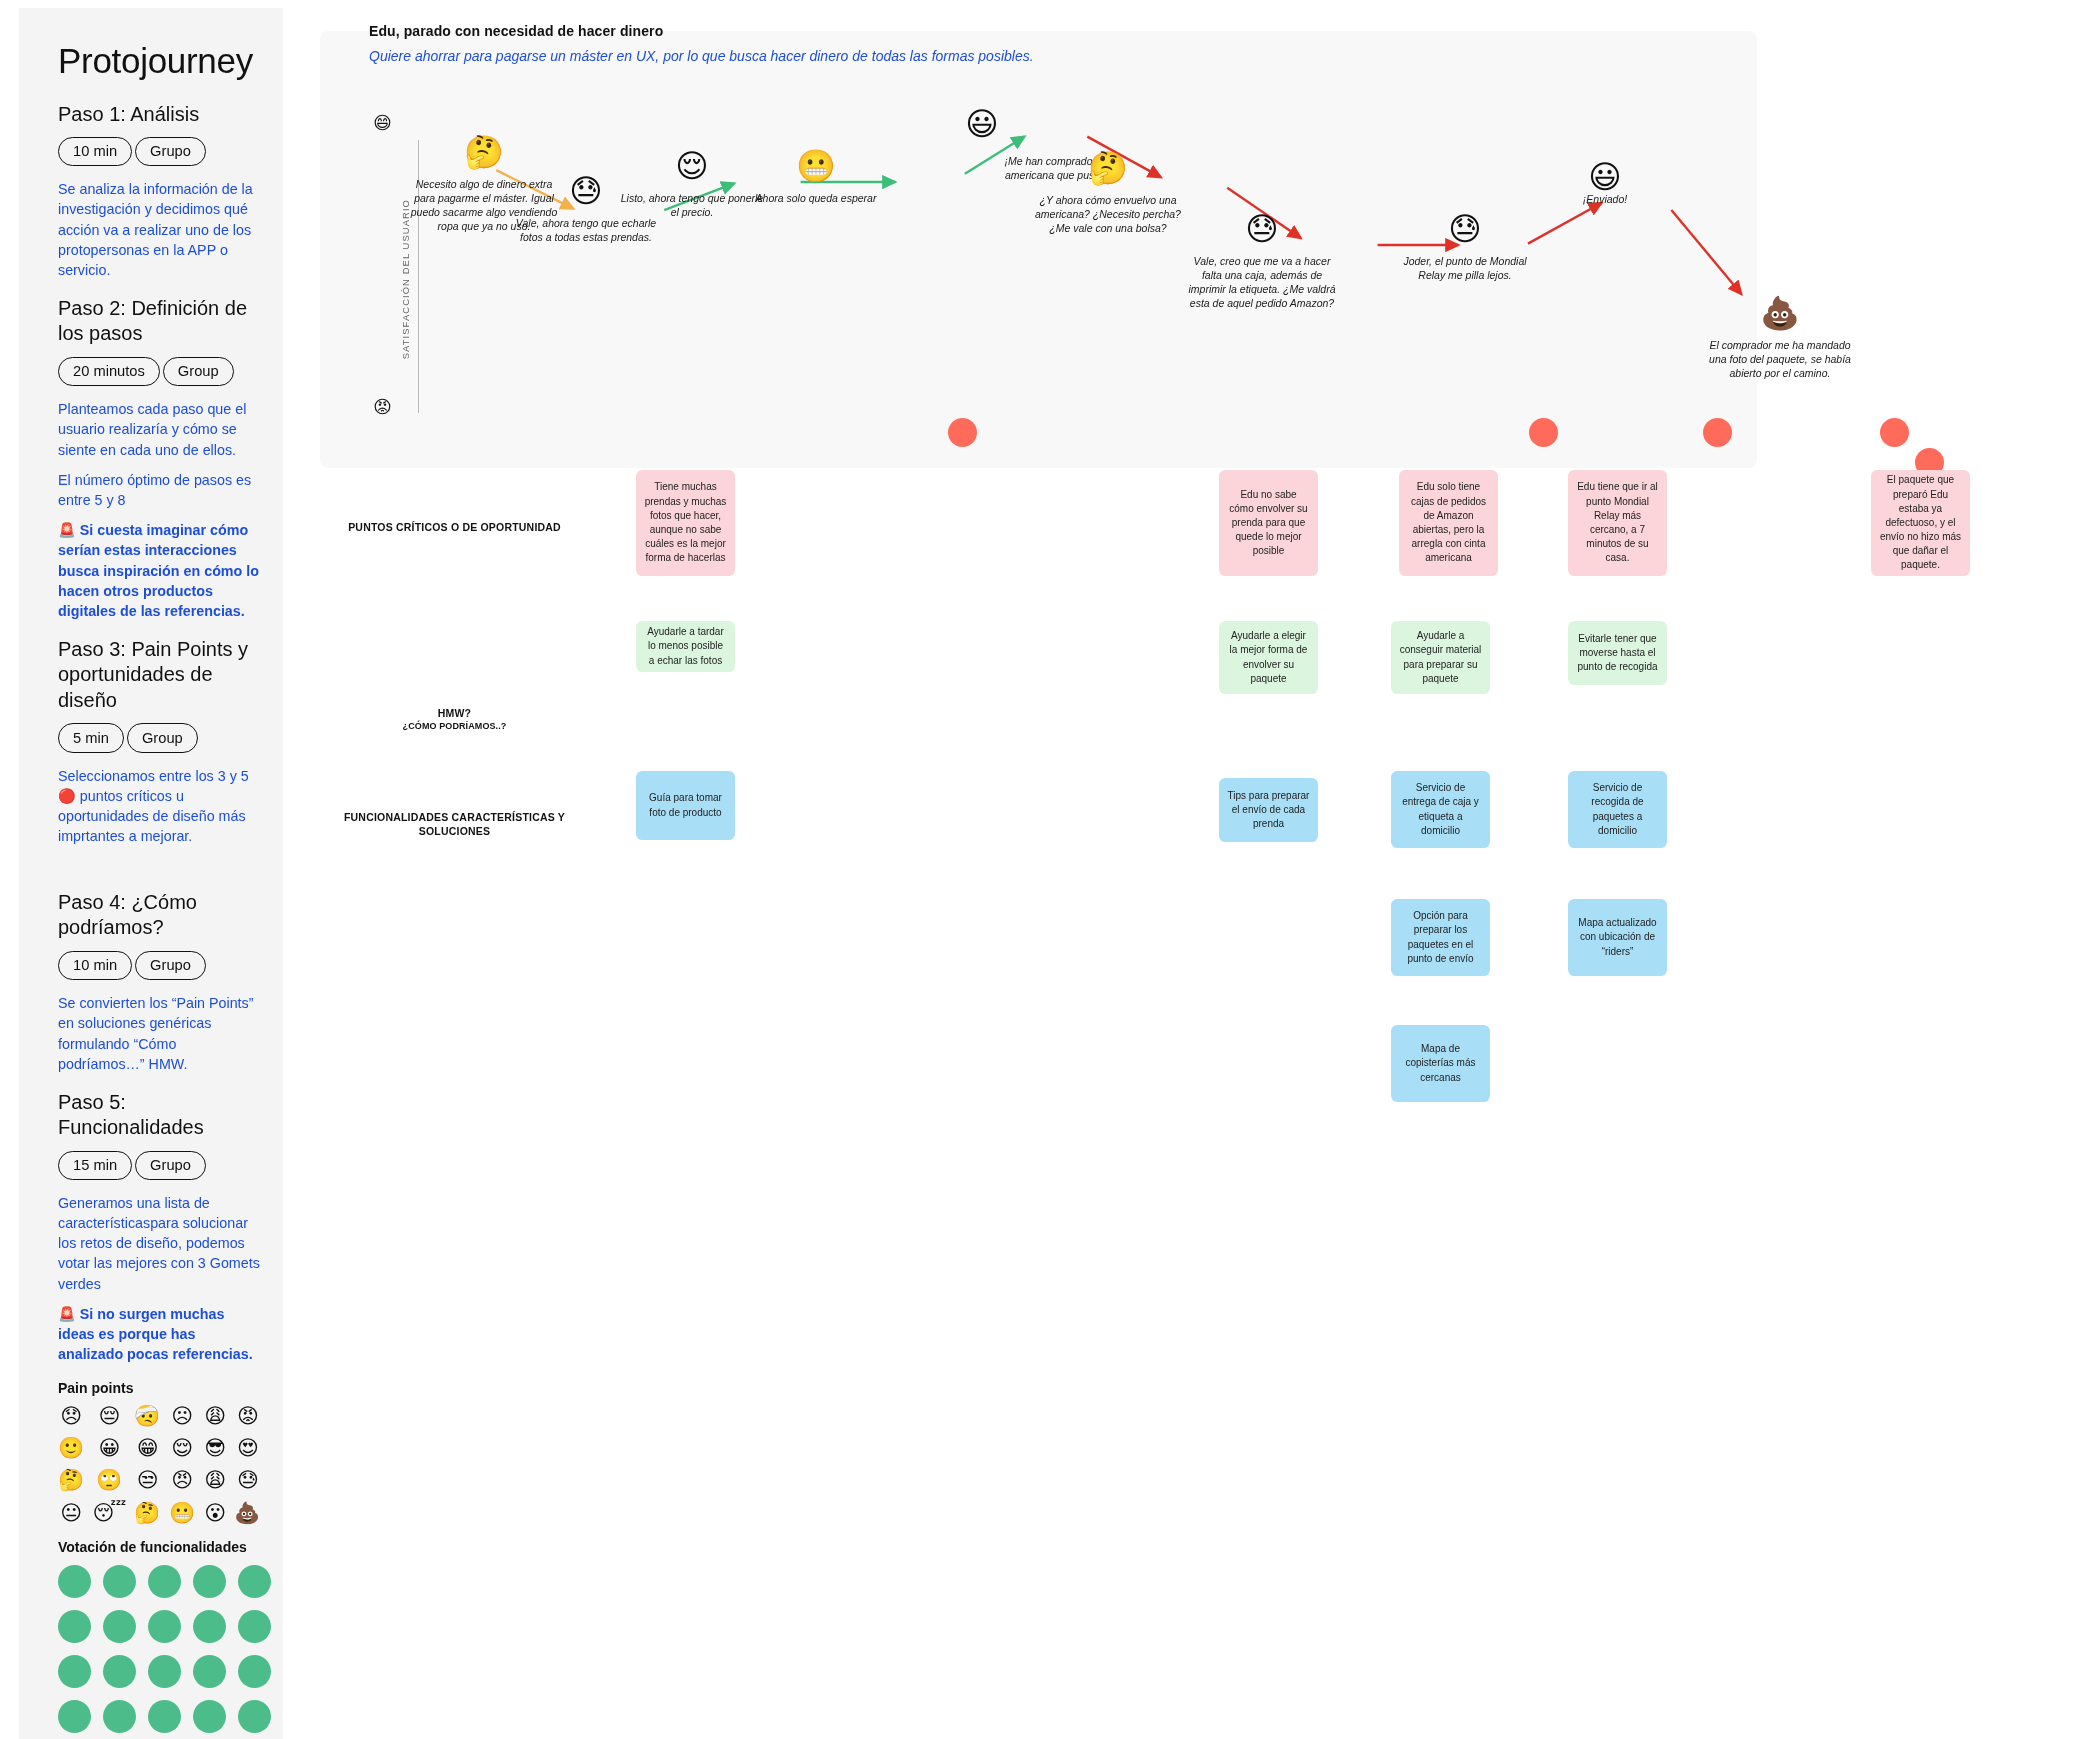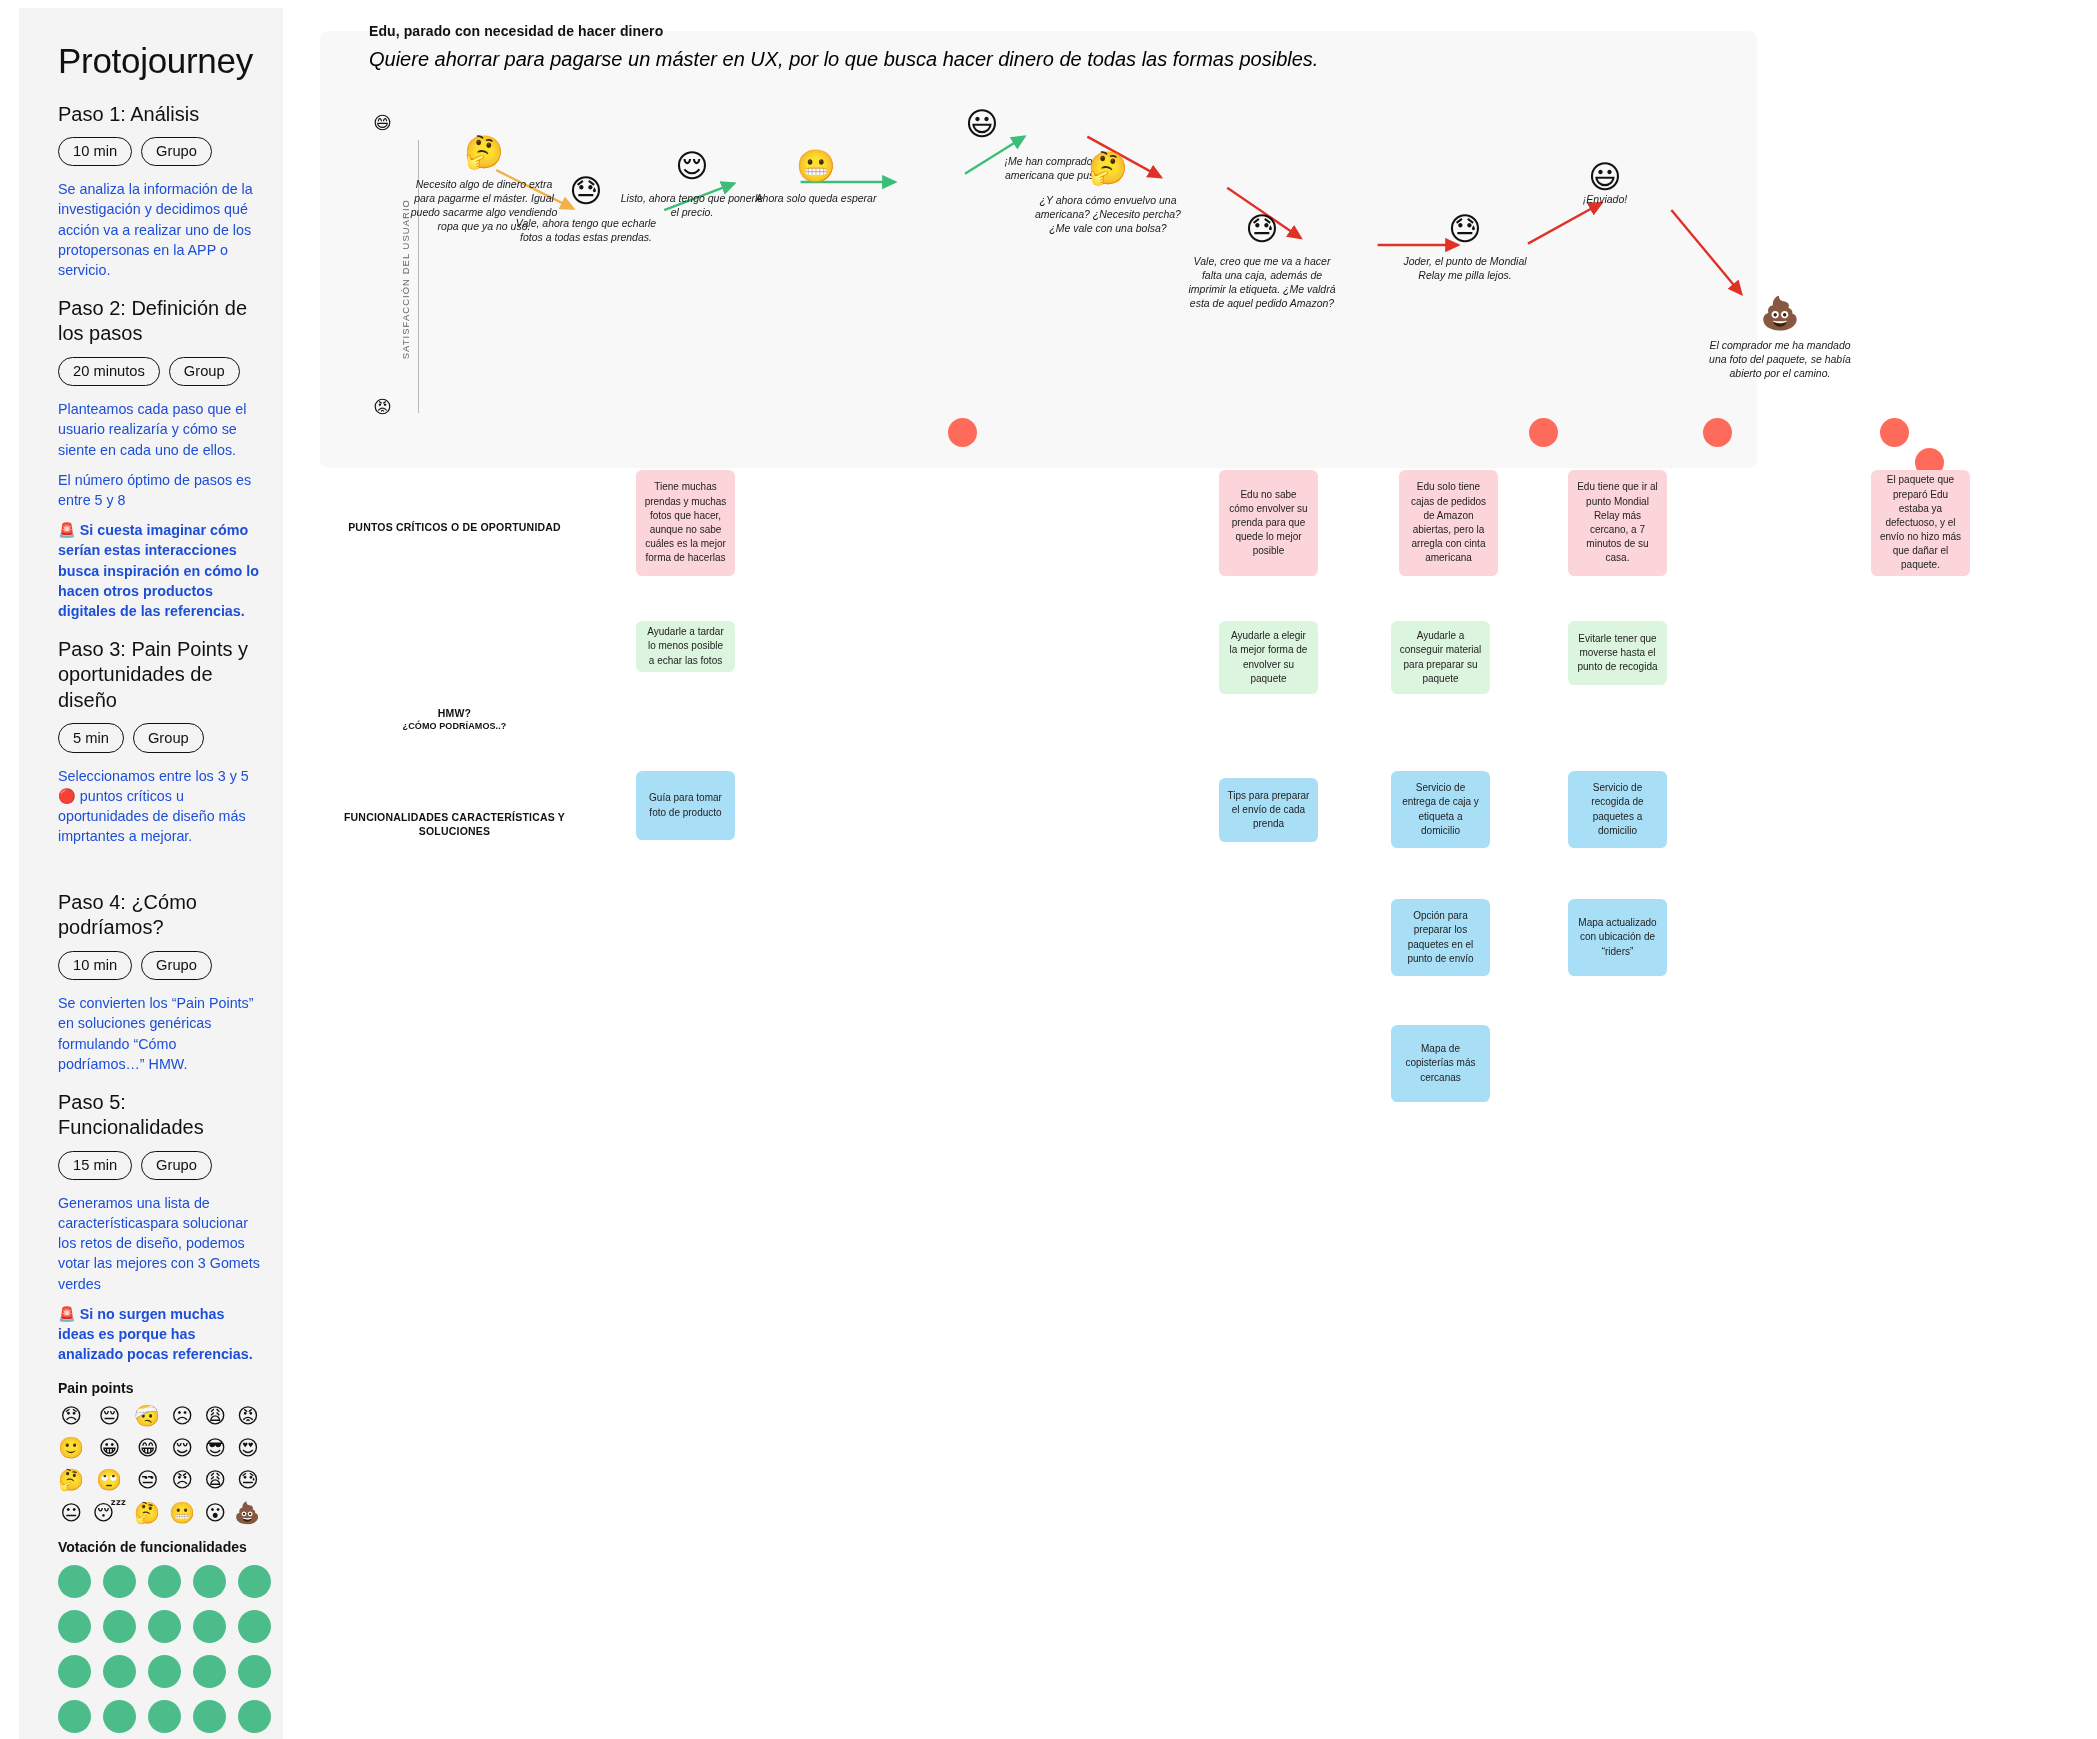--- a/index.html
+++ b/index.html
@@ -31,21 +31,21 @@
     margin-bottom: 21px;
   }
   .step-title {
     font-size: 20px;
     font-weight: 400;
     line-height: 1.28;
     margin-top: 15.4px;
     margin-bottom: 9.8px;
     color: #111;
   }
-  .chips { display: flex; gap: 9px; margin-bottom: 12.6px; }
+  .chips { display: flex; gap: 3px; margin-bottom: 12.6px; }
   .chip {
     border: 1px solid #111;
     border-radius: 699px;
     padding: 4.2px 14px;
     font-size: 14.7px;
     line-height: 1.3;
     background: transparent;
     color: #111;
     white-space: nowrap;
   }
@@ -111,23 +111,23 @@
     position: absolute;
     left: 86px; top: 23px;
     font-size: 14px;
     font-weight: 700;
     letter-spacing: 0.1px;
     color: #111;
   }
   .panel-sub {
     position: absolute;
     left: 86px; top: 48px;
-    font-size: 20px;
+    font-size: 14px;
     font-style: italic;
-    color: #000000;
+    color: #1d4ed8;
   }
   .axis-line {
     position: absolute;
     left: 135px; top: 140px;
     width: 1.4px; height: 273px;
     background: #b9b9b9;
   }
   .axis-label {
     position: absolute;
     left: 117px; top: 199px;

